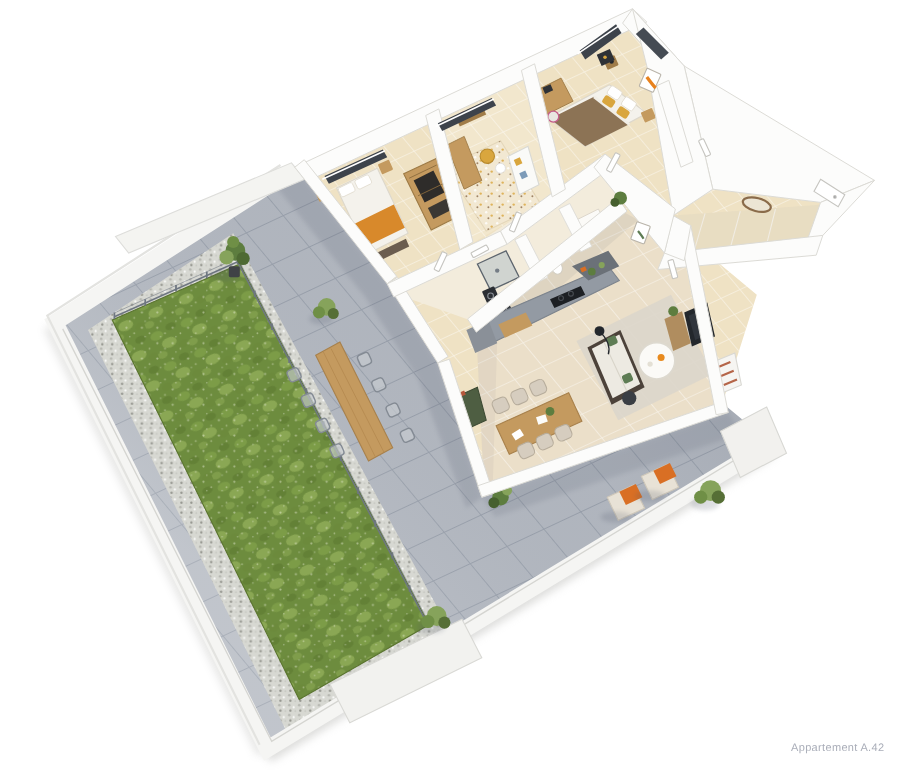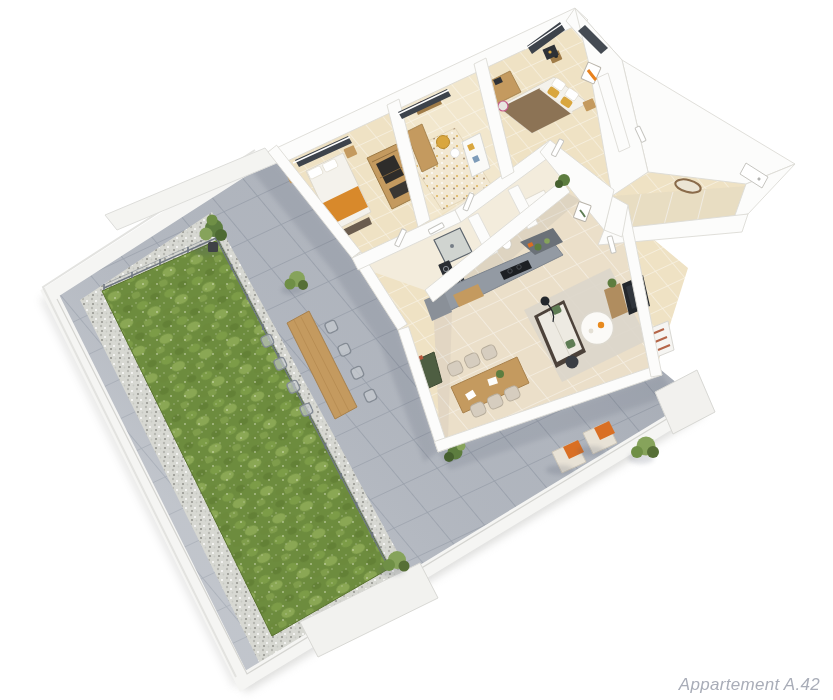--- a/index.html
+++ b/index.html
@@ -1,20 +1,20 @@
 <!DOCTYPE html>
 <html style="--caption_color: #a9adb8; --terrace_tile: #b5bac2; --terrace_joint: #9aa1ac; --parapet: #f5f5f3; --parapet_edge: #d5d5d1; --lawn: #6d8c3e; --lawn_light: #94b05b; --gravel: #d7d8d2; --wall: #fcfcfb; --wall_edge: #dcdbd6; --floor_beige: #efe2c4; --floor_living: #ebdfc9; --floor_bath: #f3ecdc; --kitchen_gray: #939aa3; --kitchen_dark: #6b7178; --wood: #c49a5f; --wood_dark: #a07c48; --bed_white: #f4f2ec; --throw_orange: #d8892b; --cushion_orange: #d96f24; --duvet_brown: #8c7355; --pillow_yellow: #d9a63e; --sofa_frame: #4c423a; --sofa_cushion: #edeae2; --pillow_green: #5e7c54; --rug: #dcd6cb; --rug_kids: #f2e8d2; --tv_dark: #23272c; --plant_green: #5d7d3f; --plant_light: #86a35b; --chair_beige: #d6cdbf; --metal_gray: #848b94; --credenza_green: #4e5e42; --mirror_wood: #8a6b4a; --shadow: #4d5568;"><head>
 <meta charset="utf-8">
 <style>
   html,body{margin:0;padding:0;background:#fff;}
   body{width:833px;height:700px;position:relative;overflow:hidden;
        font-family:"Liberation Sans",sans-serif;}
   .stage{position:absolute;inset:0;}
-  .caption{position:absolute;right:13px;top:675px;font-size:17px;font-weight:400;
-           letter-spacing:.3px;color:var(--caption_color,#a9adb8);font-style:italic;}
+  .caption{position:absolute;right:29px;top:675px;font-size:10px;font-weight:400;
+           letter-spacing:.3px;color:var(--caption_color,#a9adb8);}
   svg{display:block;}
 </style>
 </head>
 <body>
 
 <div class="stage">
 <svg width="833" height="700" viewBox="0 0 833 700">
 <defs>
   <pattern id="tileP" width="1" height="1" patternUnits="userSpaceOnUse" patternTransform="matrix(33.5,-15.7,23.7,28.5,268,152)">
     <path d="M0,1 L1,1 M1,0 L1,1" stroke="#9aa1ac" stroke-width="0.045" fill="none"></path>

